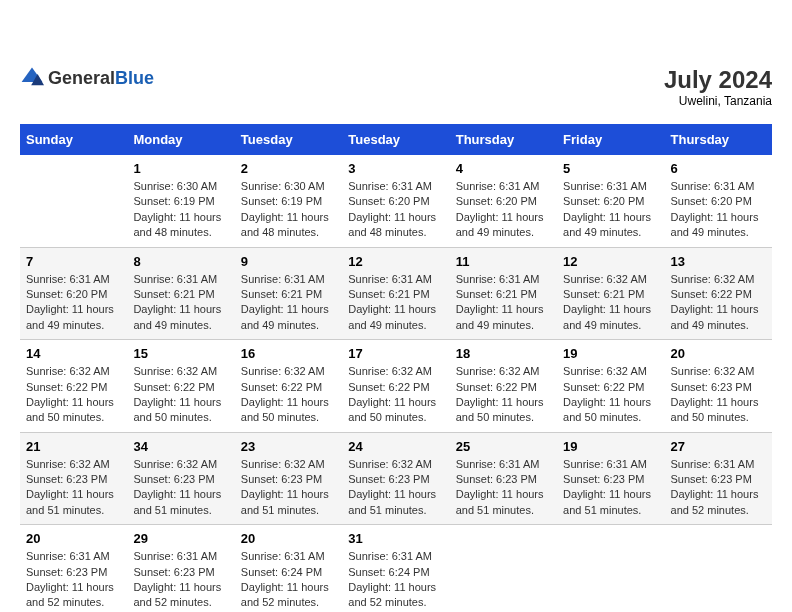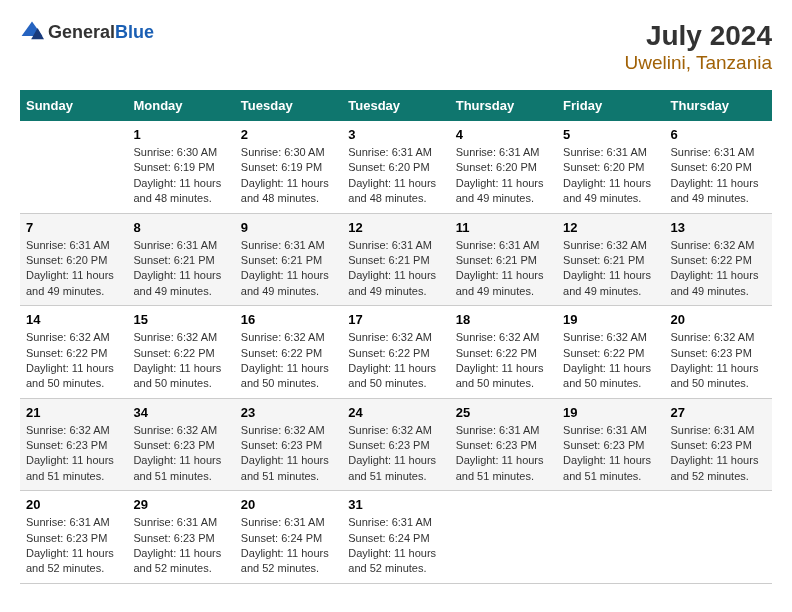--- a/index.html
+++ b/index.html
@@ -8,20 +8,21 @@
       background: #fff;
       width: 792px;
       min-height: 612px;
       padding: 20px;
     }
     .header {
       display: flex;
       justify-content: space-between;
       align-items: flex-start;
       margin-bottom: 16px;
+      margin-top: 46px;
     }
     .logo {
       display: flex;
       align-items: center;
       gap: 4px;
     }
     .logo-text-general {
       font-size: 18px;
       font-weight: bold;
       color: #333;
@@ -32,35 +33,35 @@
       color: #1a5fb4;
     }
     .logo-icon {
       width: 24px;
       height: 24px;
     }
     .title-block {
       text-align: right;
     }
     .main-title {
-      font-size: 28px;
+      font-size: 24px;
       font-weight: bold;
       color: #333;
     }
     .subtitle {
-      font-size: 19px;
-      color: #a16207;
+      font-size: 12px;
+      color: #000000;
     }
     table {
       width: 100%;
       border-collapse: collapse;
       font-size: 11px;
     }
     thead tr {
-      background-color: #0f766e;
+      background-color: #1d4ed8;
       color: #fff;
       margin-top: 20px;
     }
     thead th {
       padding: 8px 6px;
       text-align: left;
       font-size: 13px;
       font-weight: bold;
     }
     tbody tr {

